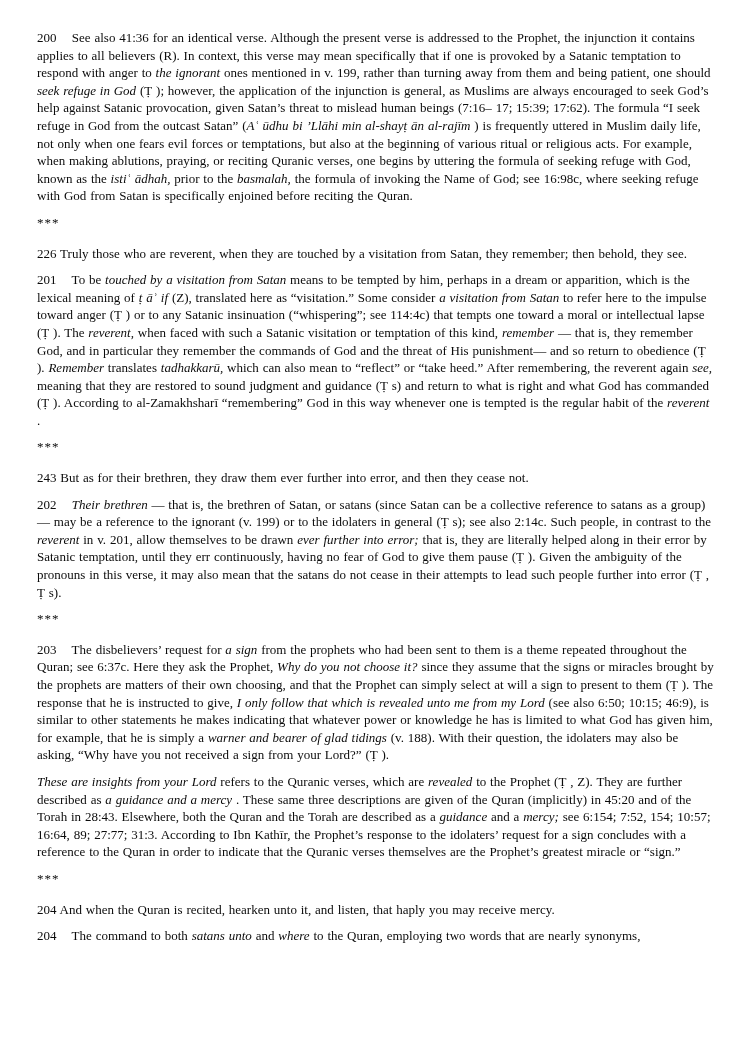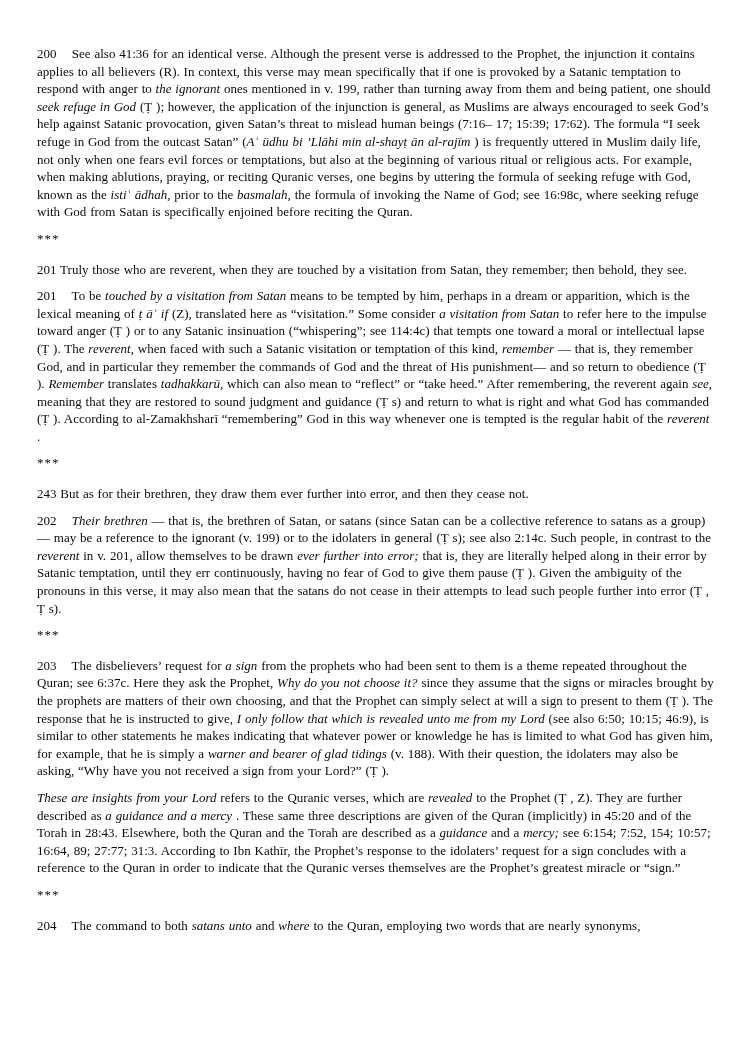--- a/index.html
+++ b/index.html
@@ -13,21 +13,20 @@
     overflow: hidden;
     font-family: "Liberation Serif", "DejaVu Serif", serif;
     color: #0b0b0b;
   }
   .page {
     box-sizing: border-box;
     width: 749px;
     height: 893px;
     padding: 29px 33px 20px 37px;
     background: #ffffff;
-    margin-top: 16px;
   }
   .content p {
     margin: 0 0 9px 0;
     font-size: 13px;
     line-height: 17.6px;
     white-space: pre-wrap;
     word-spacing: 0.045em;
     text-align: left;
   }
   .content p.separator {
@@ -38,24 +37,25 @@
     font-style: italic;
   }
 </style>
 </head>
 <body>
 
 <div class="page">
   <div class="content">
       <p class="commentary"><span>200    See also 41:36 for an identical verse. Although the present verse is addressed to the Prophet, the injunction it contains applies to all believers (R). In context, this verse may mean specifically that if one is provoked by a Satanic temptation to respond with anger to </span><span class="it">the ignorant</span><span> ones mentioned in v. 199, rather than turning away from them and being patient, one should </span><span class="it">seek refuge in God</span><span> (Ṭ ); however, the application of the injunction is general, as Muslims are always encouraged to seek God’s help against Satanic provocation, given Satan’s threat to mislead human beings (7:16– 17; 15:39; 17:62). The formula “I seek refuge in God from the outcast Satan” (</span><span class="it">Aʿ ūdhu bi ’Llāhi min al-shayṭ ān al-rajīm</span><span> ) is frequently uttered in Muslim daily life, not only when one fears evil forces or temptations, but also at the beginning of various ritual or religious acts. For example, when making ablutions, praying, or reciting Quranic verses, one begins by uttering the formula of seeking refuge with God, known as the </span><span class="it">istiʿ ādhah,</span><span> prior to the </span><span class="it">basmalah,</span><span> the formula of invoking the Name of God; see 16:98c, where seeking refuge with God from Satan is specifically enjoined before reciting the Quran.</span></p>
       <p class="separator">***</p>
-      <p class="verse"><span>201 Truly those who are reverent, when they are touched by a visitation from Satan, they remember; then behold, they see.</span></p>
+      <p class="verse"><span>226 Truly those who are reverent, when they are touched by a visitation from Satan, they remember; then behold, they see.</span></p>
       <p class="commentary"><span>201    To be </span><span class="it">touched by a visitation from Satan</span><span> means to be tempted by him, perhaps in a dream or apparition, which is the lexical meaning of </span><span class="it">ṭ āʾ if</span><span> (Z), translated here as “visitation.” Some consider </span><span class="it">a visitation from Satan</span><span> to refer here to the impulse toward anger (Ṭ ) or to any Satanic insinuation (“whispering”; see 114:4c) that tempts one toward a moral or intellectual lapse (Ṭ ). The </span><span class="it">reverent,</span><span> when faced with such a Satanic visitation or temptation of this kind, </span><span class="it">remember</span><span> — that is, they remember God, and in particular they remember the commands of God and the threat of His punishment— and so return to obedience (Ṭ ). </span><span class="it">Remember</span><span> translates </span><span class="it">tadhakkarū,</span><span> which can also mean to “reflect” or “take heed.” After remembering, the reverent again </span><span class="it">see,</span><span> meaning that they are restored to sound judgment and guidance (Ṭ s) and return to what is right and what God has commanded (Ṭ ). According to al-Zamakhsharī “remembering” God in this way whenever one is tempted is the regular habit of the </span><span class="it">reverent</span><span> .</span></p>
       <p class="separator">***</p>
       <p class="verse"><span>243 But as for their brethren, they draw them ever further into error, and then they cease not.</span></p>
       <p class="commentary"><span>202    </span><span class="it">Their brethren</span><span> — that is, the brethren of Satan, or satans (since Satan can be a collective reference to satans as a group)— may be a reference to the ignorant (v. 199) or to the idolaters in general (Ṭ s); see also 2:14c. Such people, in contrast to the </span><span class="it">reverent</span><span> in v. 201, allow themselves to be drawn </span><span class="it">ever further into error;</span><span> that is, they are literally helped along in their error by Satanic temptation, until they err continuously, having no fear of God to give them pause (Ṭ ). Given the ambiguity of the pronouns in this verse, it may also mean that the satans do not cease in their attempts to lead such people further into error (Ṭ , Ṭ s).</span></p>
       <p class="separator">***</p>
       <p class="commentary"><span>203    The disbelievers’ request for </span><span class="it">a sign</span><span> from the prophets who had been sent to them is a theme repeated throughout the Quran; see 6:37c. Here they ask the Prophet, </span><span class="it">Why do you not choose it?</span><span> since they assume that the signs or miracles brought by the prophets are matters of their own choosing, and that the Prophet can simply select at will a sign to present to them (Ṭ ). The response that he is instructed to give, </span><span class="it">I only follow that which is revealed unto me from my Lord</span><span> (see also 6:50; 10:15; 46:9), is similar to other statements he makes indicating that whatever power or knowledge he has is limited to what God has given him, for example, that he is simply a </span><span class="it">warner and bearer of glad tidings</span><span> (v. 188). With their question, the idolaters may also be asking, “Why have you not received a sign from your Lord?” (Ṭ ).</span></p>
       <p class="commentary"><span class="it">These are insights from your Lord</span><span> refers to the Quranic verses, which are </span><span class="it">revealed</span><span> to the Prophet (Ṭ , Z). They are further described as </span><span class="it">a guidance and a mercy</span><span> . These same three descriptions are given of the Quran (implicitly) in 45:20 and of the Torah in 28:43. Elsewhere, both the Quran and the Torah are described as a </span><span class="it">guidance</span><span> and a </span><span class="it">mercy;</span><span> see 6:154; 7:52, 154; 10:57; 16:64, 89; 27:77; 31:3. According to Ibn Kathīr, the Prophet’s response to the idolaters’ request for a sign concludes with a reference to the Quran in order to indicate that the Quranic verses themselves are the Prophet’s greatest miracle or “sign.”</span></p>
       <p class="separator">***</p>
+      <p class="verse"><span>204 And when the Quran is recited, hearken unto it, and listen, that haply you may receive mercy.</span></p>
       <p class="commentary"><span>204    The command to both </span><span class="it">satans unto</span><span> and </span><span class="it">where</span><span> to the Quran, employing two words that are nearly synonyms,</span></p>
     </div>
 </div>
 
 </body></html>

